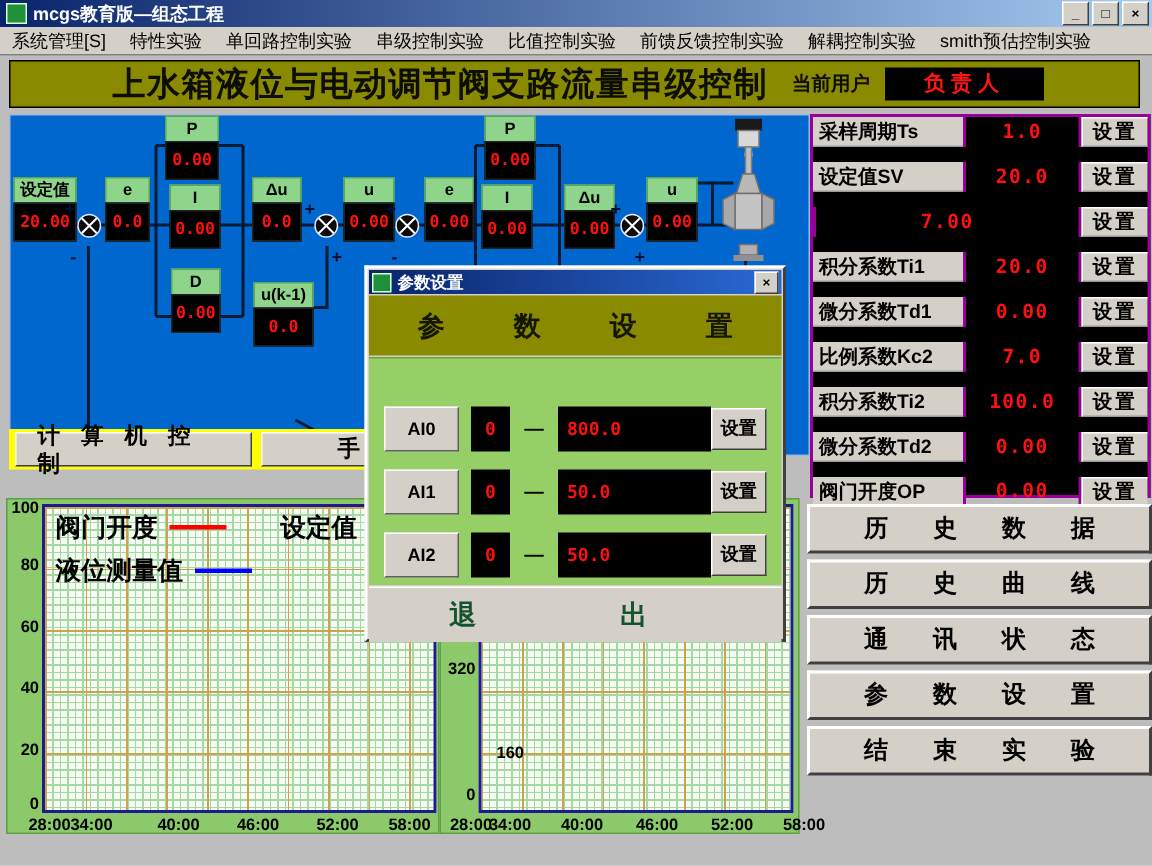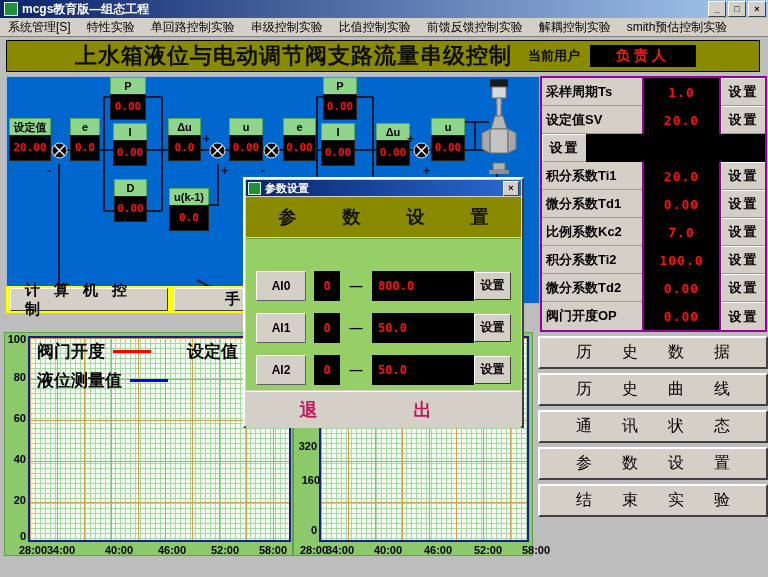--- a/index.html
+++ b/index.html
@@ -59,37 +59,37 @@
       #f6fcf2;}
   .ytick{position:absolute;width:21px;text-align:right;font-size:11px;font-weight:bold;color:#000;}
   .xtick{position:absolute;width:36px;text-align:center;font-size:11px;font-weight:bold;color:#000;top:211px;}
   .legend{position:absolute;left:32px;top:7px;display:flex;flex-direction:column;gap:6px;}
   .legrow{display:flex;align-items:center;gap:8px;}
   .legname{font-size:17px;font-weight:bold;color:#000;white-space:nowrap;}
   .legline{width:38px;height:3px;}
 
   
   .params{position:absolute;left:540px;top:76px;width:227px;height:256px;background:#000;
-    border:2px solid #990099;box-sizing:border-box;display:flex;flex-direction:column;}
+    border:2px solid #990099;box-sizing:border-box;display:flex;flex-direction:column;gap:10px;}
   .prow{flex:1;display:flex;align-items:stretch;}
   .plabel{width:100px;background:#d4d0c8;color:#000;font-size:13px;font-weight:bold;display:flex;align-items:center;
     padding-left:4px;border-bottom:1px solid #9a9a9a;box-sizing:border-box;white-space:nowrap;}
   .pvalue{flex:1;border-left:2px solid #990099;border-right:2px solid #990099;color:#ff1010;
     font-family:"DejaVu Sans Mono",monospace;font-size:13px;font-weight:bold;display:flex;align-items:center;
     justify-content:center;letter-spacing:1px;}
   .pset{width:44px;background:#d4d0c8;color:#000;font-size:13px;font-weight:bold;display:flex;align-items:center;
     justify-content:center;border-bottom:1px solid #9a9a9a;border-top:1px solid #fff;border-left:1px solid #fff;
     box-sizing:border-box;letter-spacing:2px;}
   .prow:last-child .plabel,.prow:last-child .pset{border-bottom:none;}
 
   
   .actions{position:absolute;left:538px;top:336px;width:230px;display:flex;flex-direction:column;gap:4px;}
   .actbtn{height:33px;background:#d4d0c8;border-top:2px solid #fff;border-left:2px solid #fff;
     border-right:2px solid #404040;border-bottom:2px solid #404040;display:flex;align-items:center;justify-content:center;
-    font-size:16px;font-weight:normal;color:#000;box-sizing:border-box;}
+    font-size:16px;font-weight:bold;color:#000;box-sizing:border-box;}
   .sp4{letter-spacing:30px;padding-left:30px;}
   .sp6{letter-spacing:13px;padding-left:13px;}
 
   
   .dialog{position:absolute;left:243px;top:177px;width:281px;height:251px;background:#d4d0c8;
     border-top:2px solid #fff;border-left:2px solid #fff;border-right:2px solid #404040;border-bottom:2px solid #404040;
     box-sizing:border-box;z-index:10;}
   .dlg-titlebar{height:16px;margin:1px;background:linear-gradient(to right,#0a246a,#2a6ad4);display:flex;
     align-items:center;padding:0 2px;}
   .dlg-title{color:#fff;font-size:11px;font-weight:bold;margin-left:4px;}
@@ -107,21 +107,21 @@
   .dlg-low{width:26px;height:30px;background:#000;color:#ff1010;font-family:"DejaVu Sans Mono",monospace;font-size:12px;
     font-weight:bold;display:flex;align-items:center;justify-content:center;margin-left:8px;}
   .dlg-dash{width:24px;text-align:center;font-weight:bold;color:#000;font-size:13px;margin:0 4px;}
   .dlg-high{width:102px;height:30px;background:#000;color:#ff1010;font-family:"DejaVu Sans Mono",monospace;font-size:12px;
     font-weight:bold;display:flex;align-items:center;padding-left:6px;box-sizing:border-box;}
   .dlg-set{width:37px;height:28px;background:#d4d0c8;border-top:1px solid #fff;border-left:1px solid #fff;
     border-right:1px solid #404040;border-bottom:1px solid #404040;font-size:12px;font-weight:bold;color:#000;
     display:flex;align-items:center;justify-content:center;box-sizing:border-box;}
   .dlg-footer{height:36px;margin:1px;background:#d4d0c8;border-top:1px solid #fff;display:flex;align-items:center;
     justify-content:center;}
-  .dlg-footer span{font-size:18px;font-weight:bold;color:#be185d;letter-spacing:96px;padding-left:60px;white-space:nowrap;}
+  .dlg-footer span{font-size:18px;font-weight:bold;color:#14532d;letter-spacing:96px;padding-left:60px;white-space:nowrap;}
 </style>
 </head>
 <body>
 
 <div class="screen">
 
   <div class="titlebar">
     <div class="appicon"></div>
     <span class="titletext">mcgs教育版—组态工程</span>
     <div class="winbtns">
@@ -302,21 +302,21 @@
       <div class="legrow">
         <span class="legname">液位测量值</span>
         <span class="legline" style="background:#0000ff;"></span>
       </div>
     </div>
   </div>
 
   <div class="chartpanel" style="left:293px;width:240px;">
     <div class="plot" style="left:25px;top:3px;width:210px;height:206px;"></div>
     <span class="ytick" style="left:1px;top:107px;width:22px;">320</span>
-    <span class="ytick" style="left:1px;top:141px;width:25px;">160</span>
+    <span class="ytick" style="left:1px;top:163px;width:14px;padding-left:36px;">160</span>
     <span class="ytick" style="left:1px;top:191px;width:22px;">0</span>
     <span class="xtick" style="left:2px;">28:00</span>
     <span class="xtick" style="left:28px;">34:00</span>
     <span class="xtick" style="left:76px;">40:00</span>
     <span class="xtick" style="left:126px;">46:00</span>
     <span class="xtick" style="left:176px;">52:00</span>
     <span class="xtick" style="left:224px;">58:00</span>
   </div>
 
   <div class="params">
@@ -324,20 +324,21 @@
       <div class="plabel">采样周期Ts</div>
       <div class="pvalue">1.0</div>
       <div class="pset">设置</div>
     </div>
     <div class="prow">
       <div class="plabel">设定值SV</div>
       <div class="pvalue">20.0</div>
       <div class="pset">设置</div>
     </div>
     <div class="prow">
+      <div class="pvalue">7.00</div>
       <div class="pset">设置</div>
     </div>
     <div class="prow">
       <div class="plabel">积分系数Ti1</div>
       <div class="pvalue">20.0</div>
       <div class="pset">设置</div>
     </div>
     <div class="prow">
       <div class="plabel">微分系数Td1</div>
       <div class="pvalue">0.00</div>

